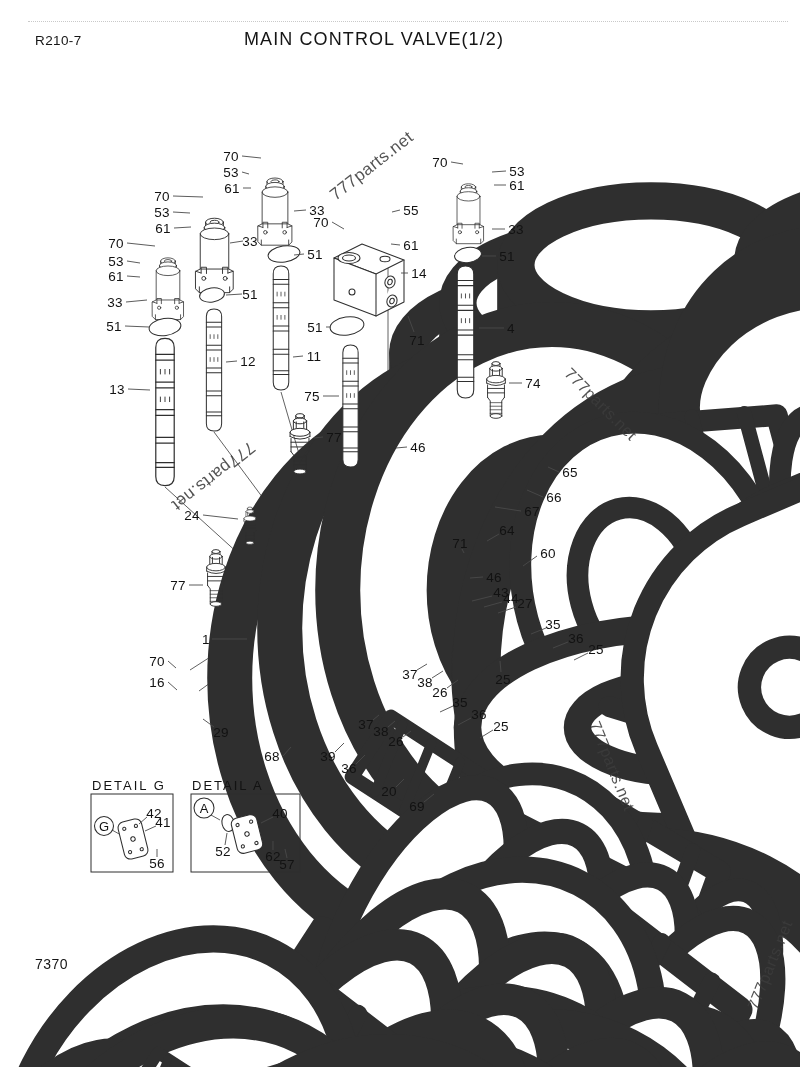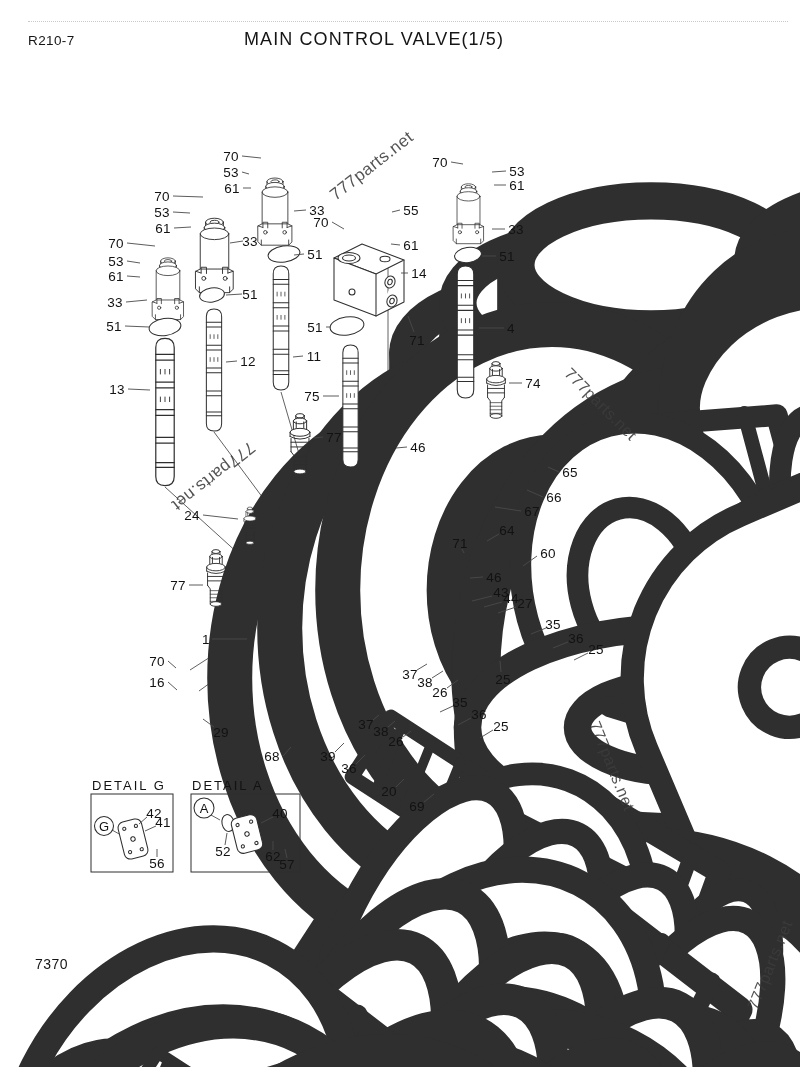--- a/index.html
+++ b/index.html
@@ -1,39 +1,39 @@
 <!DOCTYPE html>
 <html><head>
 <meta charset="utf-8">
 <style>
   html,body{margin:0;padding:0;background:#e8e8e8;}
   .page{position:relative;width:800px;height:1067px;background:#ffffff;overflow:hidden;
         font-family:"Liberation Sans","DejaVu Sans",sans-serif;color:#151515;}
   .scan-dots{position:absolute;top:21px;left:28px;width:760px;border-top:1px dotted #c9c9c9;}
-  .hdr-model{position:absolute;left:28px;top:33px;font-size:13.5px;letter-spacing:.4px;}
+  .hdr-model{position:absolute;left:35px;top:33px;font-size:13.5px;letter-spacing:.4px;}
   .hdr-title{position:absolute;left:244px;top:29px;font-size:18px;letter-spacing:1.1px;}
   .page-num{position:absolute;left:35px;top:956px;font-size:14px;letter-spacing:.5px;}
   svg.diagram{position:absolute;left:0;top:0;}
   svg .part{fill:#ffffff;stroke:#2f2f2f;stroke-width:1.05;stroke-linecap:round;stroke-linejoin:round;}
   svg .thin{fill:none;stroke:#3a3a3a;stroke-width:.8;}
   svg .lead{stroke:#4a4a4a;stroke-width:.9;}
   svg .callout{font-family:"Liberation Sans","DejaVu Sans",sans-serif;font-size:13.5px;fill:#121212;
                text-anchor:middle;letter-spacing:.3px;}
   svg .dtitle{font-family:"Liberation Sans","DejaVu Sans",sans-serif;font-size:13px;fill:#121212;letter-spacing:2px;}
   svg .dletter{font-family:"Liberation Sans","DejaVu Sans",sans-serif;font-size:13px;fill:#121212;text-anchor:middle;}
   svg .wm{font-family:"Liberation Sans","DejaVu Sans",sans-serif;fill:#3c3c3c;opacity:.88;letter-spacing:.5px;}
   svg .box{fill:none;stroke:#2f2f2f;stroke-width:1;}
 </style>
 </head>
 <body>
 
 <div class="page">
   <div class="scan-dots"></div>
   <div class="hdr-model">R210-7</div>
-  <div class="hdr-title">MAIN CONTROL VALVE(1/5)</div>
+  <div class="hdr-title">MAIN CONTROL VALVE(1/2)</div>
   <div class="page-num">7370</div>
 
   <svg class="diagram" width="800" height="1067" viewBox="0 0 800 1067">
     <defs>
       <symbol id="s-cap33" viewBox="0 0 50 92">
         <g class="part">
           <ellipse cx="25" cy="7" rx="10" ry="4.5"></ellipse>
             <ellipse cx="25" cy="7" rx="5" ry="2.2"></ellipse>
           <path d="M15,7 L15,12.5 M35,7 L35,12.5" fill="none"></path>
           <ellipse cx="25" cy="13" rx="11.5" ry="5"></ellipse>

